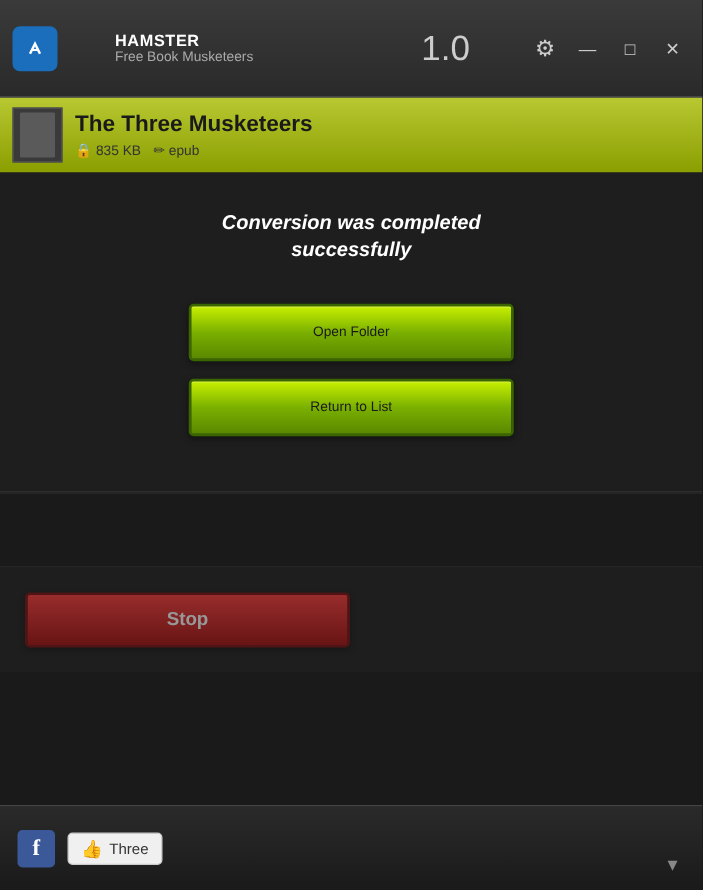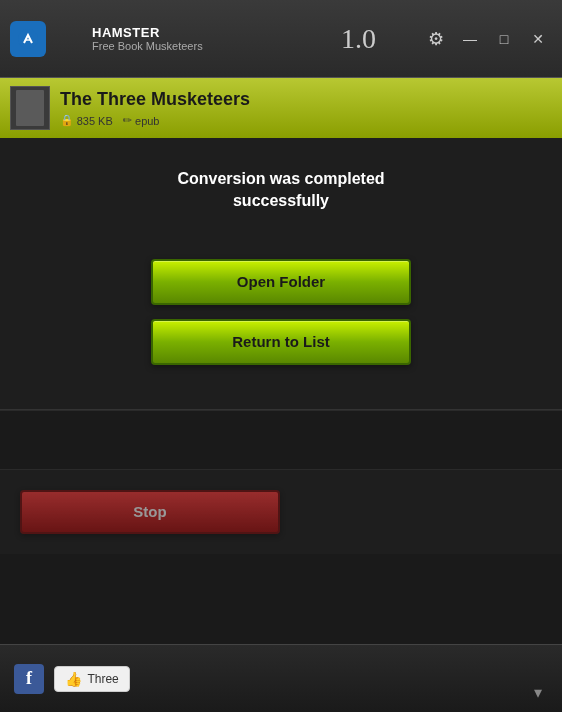--- a/index.html
+++ b/index.html
@@ -57,21 +57,20 @@
     .title-bar-subtitle {
       font-size: 11px;
       color: #aaaaaa;
     }
 
     .title-version {
       font-size: 28px;
       color: #cccccc;
       font-weight: 300;
       margin-right: 10px;
-      font-family: Liberation Serif, serif;
     }
 
     .title-controls {
       display: flex;
       align-items: center;
       gap: 6px;
     }
 
     .title-ctrl-btn {
       width: 28px;
@@ -159,32 +158,33 @@
       align-items: center;
       border-bottom: 1px solid #333;
     }
 
     .completion-text {
       text-align: center;
       color: #ffffff;
       font-size: 16px;
       font-weight: bold;
       line-height: 1.4;
-      margin-bottom: 46px;
+      margin-bottom: 30px;
+      font-style: italic;
     }
 
     .green-button {
       width: 260px;
       height: 46px;
       background: linear-gradient(180deg, #c8f000 0%, #7ab000 50%, #5a8800 100%);
       border: 2px solid #3a6600;
       border-radius: 4px;
       color: #1a1a1a;
-      font-size: 15px;
-      font-weight: bold;
+      font-size: 11px;
+      font-weight: normal;
       cursor: pointer;
       display: flex;
       align-items: center;
       justify-content: center;
       margin-bottom: 14px;
       box-shadow: 0 2px 6px rgba(0,0,0,0.4), inset 0 1px 0 rgba(255,255,255,0.3);
     }
 
     
     .separator-area {

